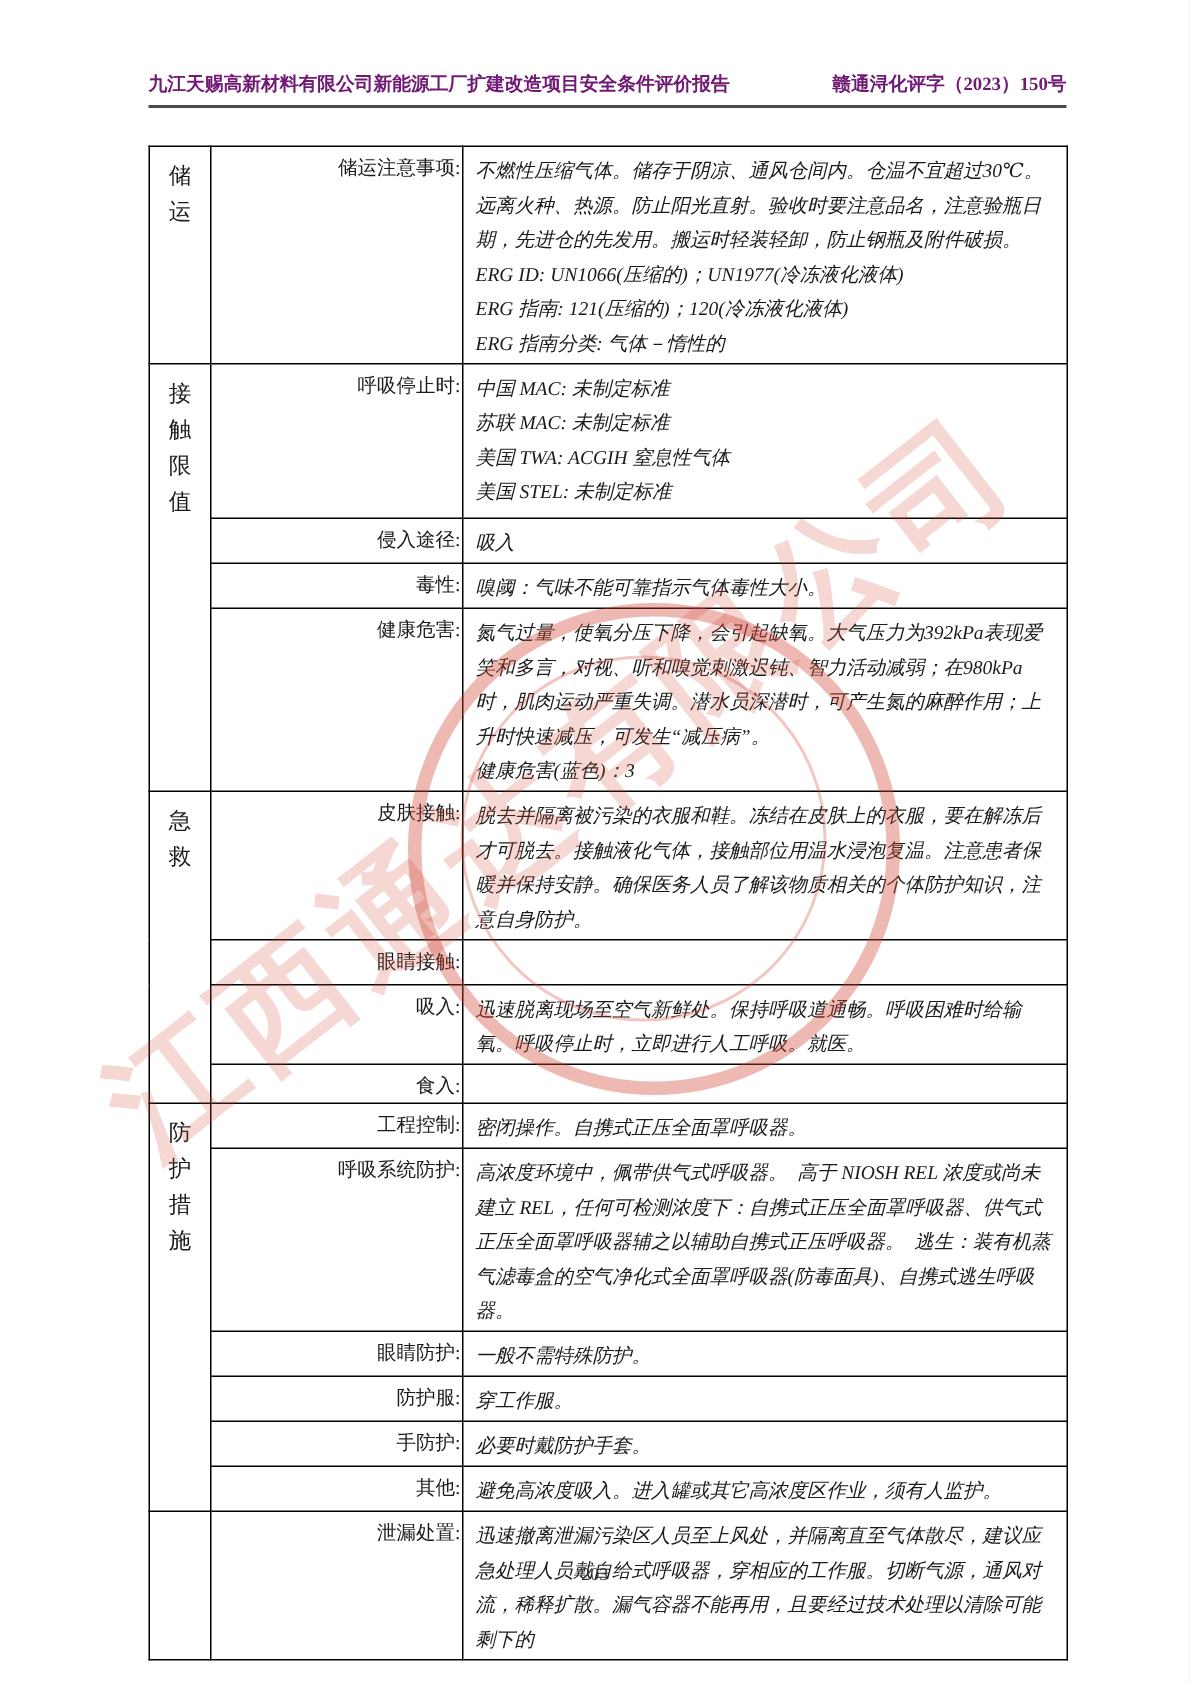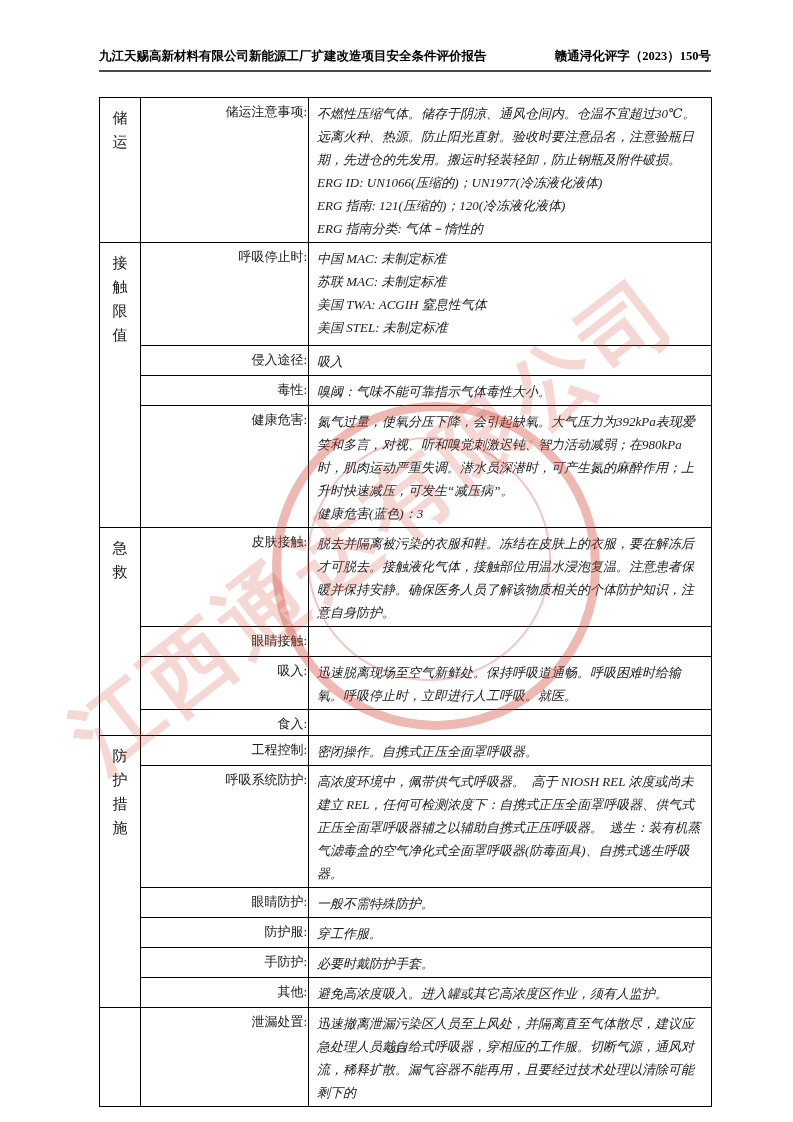--- a/index.html
+++ b/index.html
@@ -6,21 +6,21 @@
   .page {
     position:relative; width:793px; height:1122px; margin:0 auto;
     background:#ffffff; overflow:hidden;
     font-family:"Liberation Serif","DejaVu Serif",serif;
     color:#1a1a1a;
   }
   .doc-header {
     position:absolute; left:99px; top:48px; width:612px;
     display:flex; justify-content:space-between; align-items:flex-end;
     padding-bottom:6px; border-bottom:2px solid #4a4a4a;
-    font-weight:bold; font-size:12.5px; color:#000000; line-height:1.3;
+    font-weight:bold; font-size:12.5px; color:#701a75; line-height:1.3;
   }
   .doc-header .h-left { max-width:430px; }
   .doc-header .h-right { white-space:nowrap; }
 
   table.safety {
     position:absolute; left:99px; top:97px; width:612px;
     border-collapse:collapse; table-layout:fixed;
     font-size:13px;
   }
   table.safety td { border:1px solid #000; vertical-align:top; }

